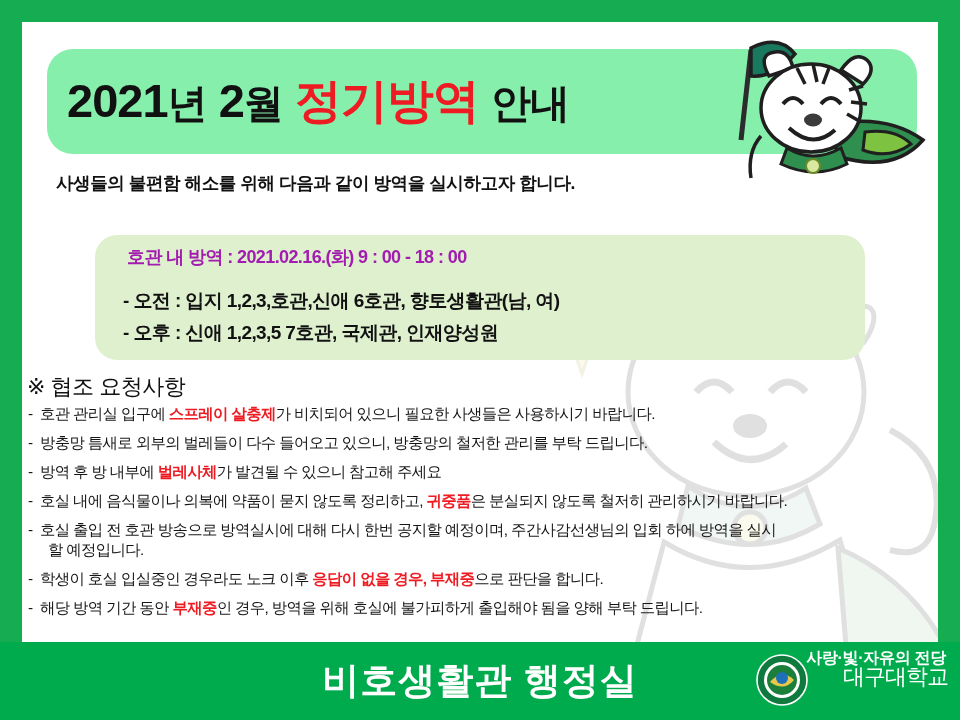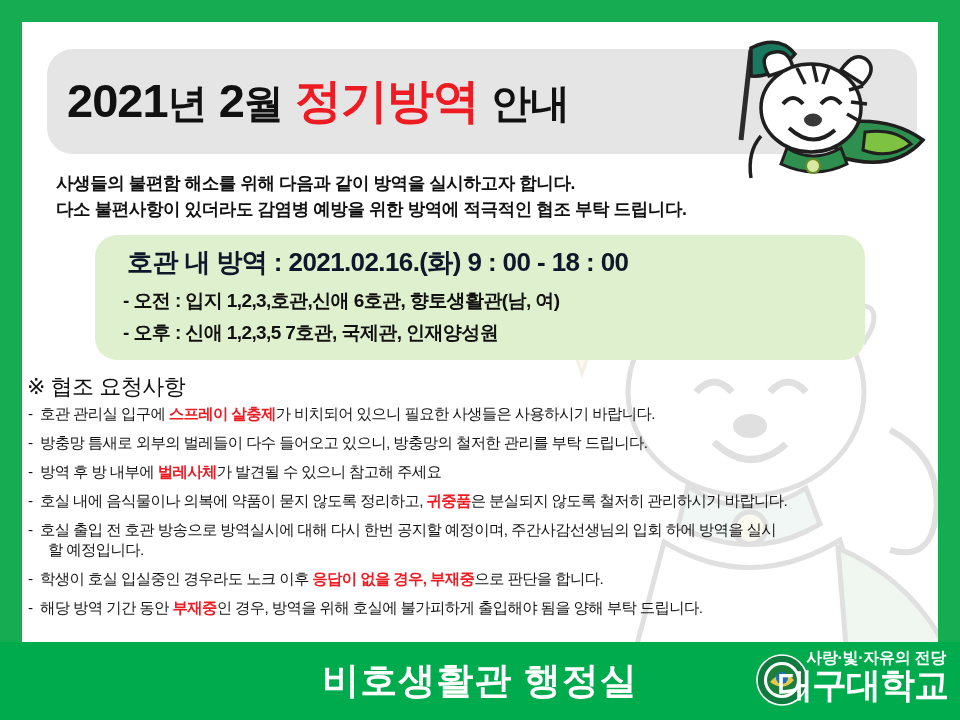--- a/index.html
+++ b/index.html
@@ -27,21 +27,21 @@
     position:absolute;right:-30px;bottom:-40px;
     width:430px;height:440px;
     opacity:.30;
     pointer-events:none;
   }
 
   
   .title-panel{
     position:absolute;left:25px;top:27px;
     width:870px;height:105px;
-    background:#e5e5e5;
+    background:#86efac;
     border-radius:26px;
   }
   .title-text{
     position:absolute;left:20px;top:10px;
     width:700px;
     font-size:47px;font-weight:bold;letter-spacing:-1px;
     color:#111111;white-space:nowrap;
     line-height:84px;
   }
   .title-text .accent{color:#ee1b22;}
@@ -63,21 +63,21 @@
 
   
   .schedule-panel{
     position:absolute;left:73px;top:213px;
     width:770px;height:125px;
     background:#dff0cf;
     border-radius:22px;
   }
   .schedule-head{
     position:absolute;left:32px;top:10px;
-    font-size:26px;font-weight:bold;color:#0f172a;
+    font-size:18px;font-weight:bold;color:#a21caf;
     letter-spacing:-0.6px;white-space:nowrap;
   }
   .schedule-line{
     position:absolute;left:28px;
     font-size:19px;font-weight:bold;color:#111111;
     letter-spacing:-0.6px;white-space:nowrap;
   }
   .schedule-line.l1{top:53px;}
   .schedule-line.l2{top:85px;}
 
@@ -117,21 +117,21 @@
     text-align:center;
     font-size:37px;font-weight:bold;color:#ffffff;
     letter-spacing:1px;
   }
   .univ-tag{
     position:absolute;right:14px;top:6px;
     font-size:16px;color:#ffffff;font-weight:bold;letter-spacing:-0.3px;
   }
   .univ-name{
     position:absolute;right:12px;top:20px;
-    font-size:35px;color:#ffffff;font-weight:bold;letter-spacing:-1px;
+    font-size:22px;color:#ffffff;font-weight:normal;letter-spacing:-1px;
   }
   .emblem{
     position:absolute;right:152px;top:12px;
     width:52px;height:52px;
   }
 </style>
 </head>
 <body>
 
 <div class="poster">
@@ -202,21 +202,20 @@
       <path d="M64 96 q24 22 46 2" stroke="#1f1f1f" stroke-width="4" fill="none"></path>
 
       <path d="M62 116 q26 16 54 0 l6 16 q-32 16 -66 0 Z" fill="#2f8f4e" stroke="#1f1f1f" stroke-width="3"></path>
 
       <path d="M36 104 q-14 16 -10 42" stroke="#1f1f1f" stroke-width="3.5" fill="none"></path>
       <circle cx="88" cy="134" r="7" fill="#d8e8a0" stroke="#6a8a2a" stroke-width="2"></circle>
     </svg>
 
     <div class="intro">
       <div>사생들의 불편함 해소를 위해 다음과 같이 방역을 실시하고자 합니다.</div>
-      <div>다소 불편사항이 있더라도 감염병 예방을 위한 방역에 적극적인 협조 부탁 드립니다.</div>
     </div>
 
     <div class="schedule-panel">
       <div class="schedule-head">호관 내 방역 : 2021.02.16.(화)  9 : 00  -  18 : 00</div>
       <div class="schedule-line l1">-  오전 : 입지 1,2,3,호관,신애 6호관,  향토생활관(남,  여)</div>
       <div class="schedule-line l2">-  오후 : 신애 1,2,3,5 7호관,  국제관,  인재양성원</div>
     </div>
 
     <div class="notes-title">※ 협조 요청사항</div>
 

